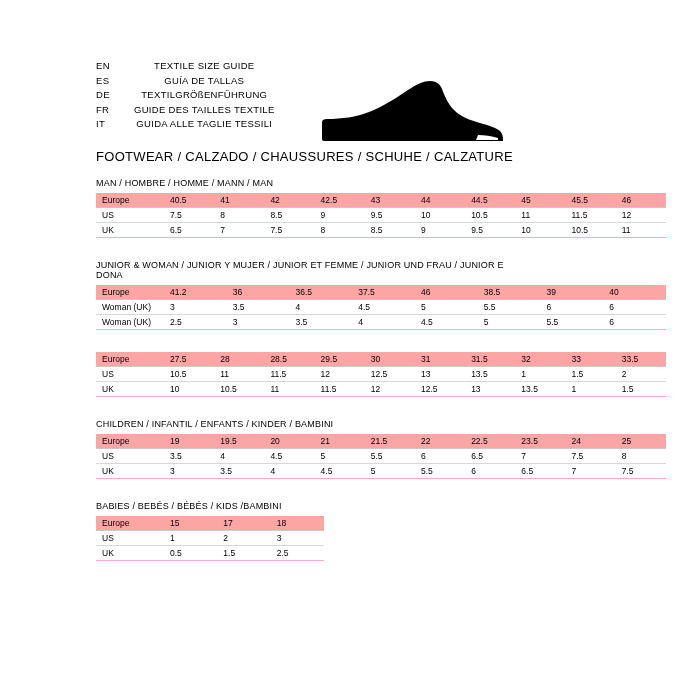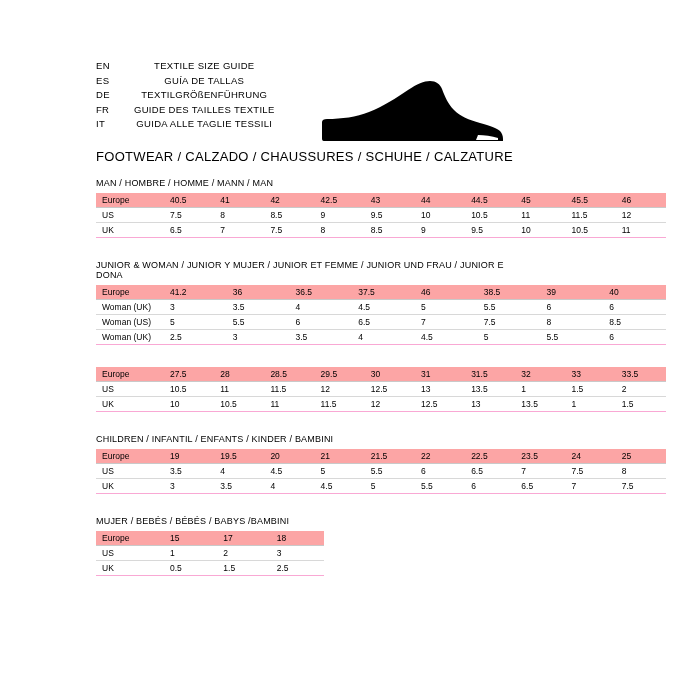--- a/index.html
+++ b/index.html
@@ -205,31 +205,20 @@
           <td>3</td>
           <td>3.5</td>
           <td>4</td>
           <td>4.5</td>
           <td>5</td>
           <td>5.5</td>
           <td>6</td>
           <td>6</td>
         </tr>
         <tr>
-          <td class="c-label">Woman (US)</td>
-          <td>5</td>
-          <td>5.5</td>
-          <td>6</td>
-          <td>6.5</td>
-          <td>7</td>
-          <td>7.5</td>
-          <td>8</td>
-          <td>8.5</td>
-        </tr>
-        <tr>
           <td class="c-label">Woman (UK)</td>
           <td>2.5</td>
           <td>3</td>
           <td>3.5</td>
           <td>4</td>
           <td>4.5</td>
           <td>5</td>
           <td>5.5</td>
           <td>6</td>
         </tr>
@@ -324,21 +313,21 @@
           <td>6</td>
           <td>6.5</td>
           <td>7</td>
           <td>7.5</td>
         </tr>
       </tbody>
     </table>
   </div>
 
   <div class="group">
-    <div class="group-label">MUJER / BEBÉS / BÉBÉS / BABYS /BAMBINI</div>
+    <div class="group-label">BABIES / BEBÉS / BÉBÉS / KIDS /BAMBINI</div>
     <table class="size narrow">
       <tbody>
         <tr class="head">
           <td class="c-label">Europe</td>
           <td>15</td>
           <td>17</td>
           <td>18</td>
         </tr>
         <tr>
           <td class="c-label">US</td>

